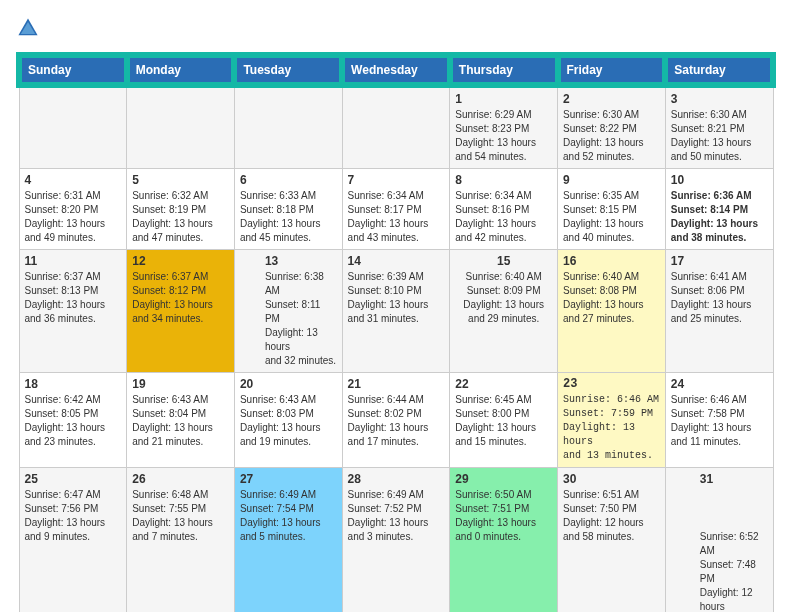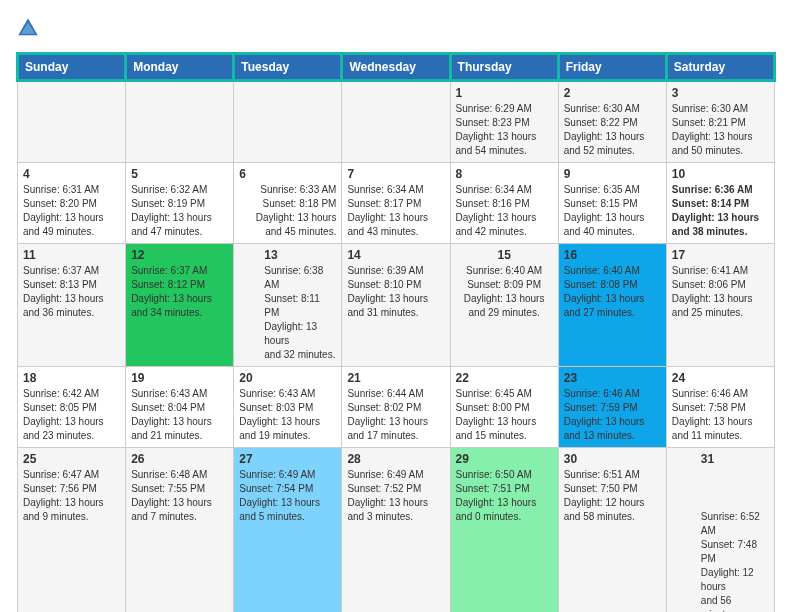--- a/index.html
+++ b/index.html
@@ -51,21 +51,21 @@
       width: 100%;
       border-collapse: collapse;
     }
     .calendar th {
       background: #2a6db5;
       color: #fff;
       font-size: 12px;
       font-weight: bold;
       padding: 5px 6px;
       text-align: left;
-      border: 3px solid #14b8a6;
+      border: 6px solid #14b8a6;
     }
     .calendar td {
       border: 1px solid #ccc;
       vertical-align: top;
       padding: 4px 5px;
       width: calc(100% / 7);
       min-height: 80px;
       font-size: 10.5px;
       color: #333;
       background: #fff;
@@ -161,21 +161,21 @@
         </td>
         <td style="background: rgb(255, 255, 255);">
           <span class="day-num">5</span>
           <div class="day-detail" style="white-space: pre-line;">Sunrise: 6:32 AM
 Sunset: 8:19 PM
 Daylight: 13 hours
 and 47 minutes.</div>
         </td>
         <td style="background: rgb(255, 255, 255);">
           <span class="day-num">6</span>
-          <div class="day-detail" style="white-space: pre-line; text-align: right;">Sunrise: 6:33 AM
+          <div class="day-detail" style="white-space: pre-line;">Sunrise: 6:33 AM
 Sunset: 8:18 PM
 Daylight: 13 hours
 and 45 minutes.</div>
         </td>
         <td style="background: rgb(255, 255, 255);">
           <span class="day-num">7</span>
           <div class="day-detail" style="white-space: pre-line;">Sunrise: 6:34 AM
 Sunset: 8:17 PM
 Daylight: 13 hours
 and 43 minutes.</div>
@@ -203,21 +203,21 @@
         </td>
       </tr>
       <tr>
         <td style="background: rgb(245, 245, 245);">
           <span class="day-num">11</span>
           <div class="day-detail" style="white-space: pre-line;">Sunrise: 6:37 AM
 Sunset: 8:13 PM
 Daylight: 13 hours
 and 36 minutes.</div>
         </td>
-        <td style="background: #22c55e;">
+        <td style="background: #eab308;">
           <span class="day-num">12</span>
           <div class="day-detail" style="white-space: pre-line;">Sunrise: 6:37 AM
 Sunset: 8:12 PM
 Daylight: 13 hours
 and 34 minutes.</div>
         </td>
         <td style="background: rgb(245, 245, 245); padding-left: 30px;">
           <span class="day-num">13</span>
           <div class="day-detail" style="white-space: pre-line;">Sunrise: 6:38 AM
 Sunset: 8:11 PM
@@ -231,21 +231,21 @@
 Daylight: 13 hours
 and 31 minutes.</div>
         </td>
         <td style="background: rgb(245, 245, 245); text-align: center;">
           <span class="day-num">15</span>
           <div class="day-detail" style="white-space: pre-line;">Sunrise: 6:40 AM
 Sunset: 8:09 PM
 Daylight: 13 hours
 and 29 minutes.</div>
         </td>
-        <td style="background: #0ea5e9;">
+        <td style="background: #fef9c3;">
           <span class="day-num">16</span>
           <div class="day-detail" style="white-space: pre-line;">Sunrise: 6:40 AM
 Sunset: 8:08 PM
 Daylight: 13 hours
 and 27 minutes.</div>
         </td>
         <td style="background: rgb(245, 245, 245);">
           <span class="day-num">17</span>
           <div class="day-detail" style="white-space: pre-line;">Sunrise: 6:41 AM
 Sunset: 8:06 PM
@@ -282,21 +282,21 @@
 Daylight: 13 hours
 and 17 minutes.</div>
         </td>
         <td style="background: rgb(255, 255, 255);">
           <span class="day-num">22</span>
           <div class="day-detail" style="white-space: pre-line;">Sunrise: 6:45 AM
 Sunset: 8:00 PM
 Daylight: 13 hours
 and 15 minutes.</div>
         </td>
-        <td style="background: #0ea5e9;">
+        <td style="background: #fef9c3; font-family: Liberation Mono, monospace;">
           <span class="day-num">23</span>
           <div class="day-detail" style="white-space: pre-line;">Sunrise: 6:46 AM
 Sunset: 7:59 PM
 Daylight: 13 hours
 and 13 minutes.</div>
         </td>
         <td style="background: rgb(255, 255, 255);">
           <span class="day-num">24</span>
           <div class="day-detail" style="white-space: pre-line;">Sunrise: 6:46 AM
 Sunset: 7:58 PM

